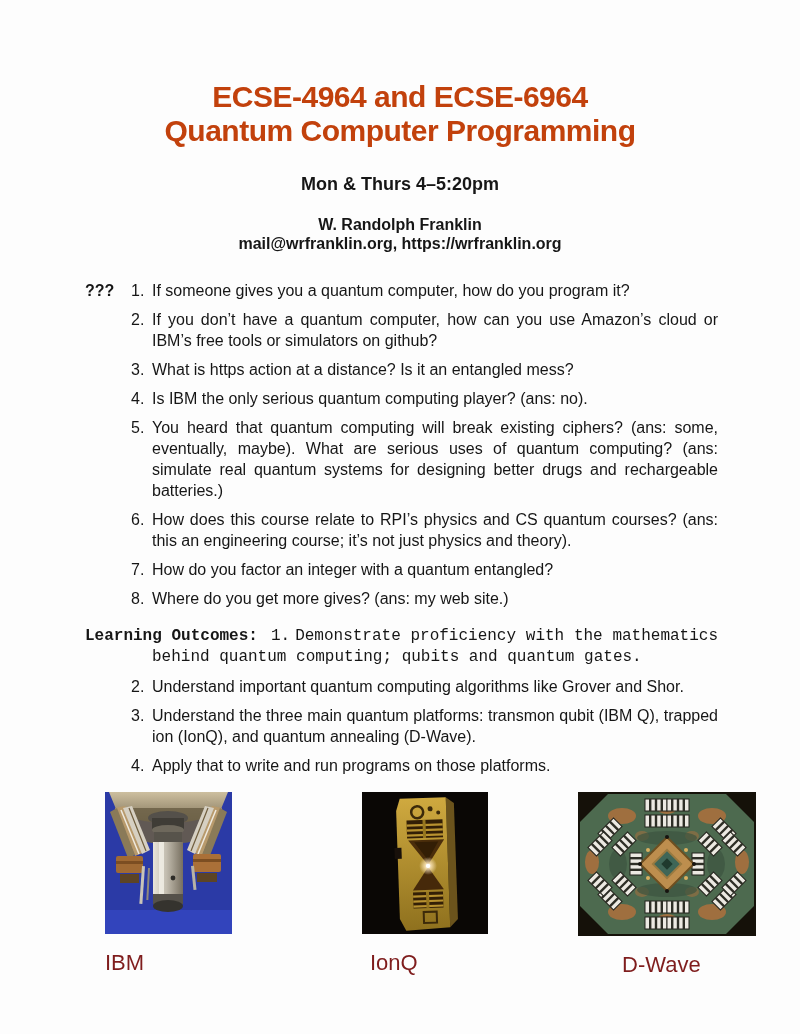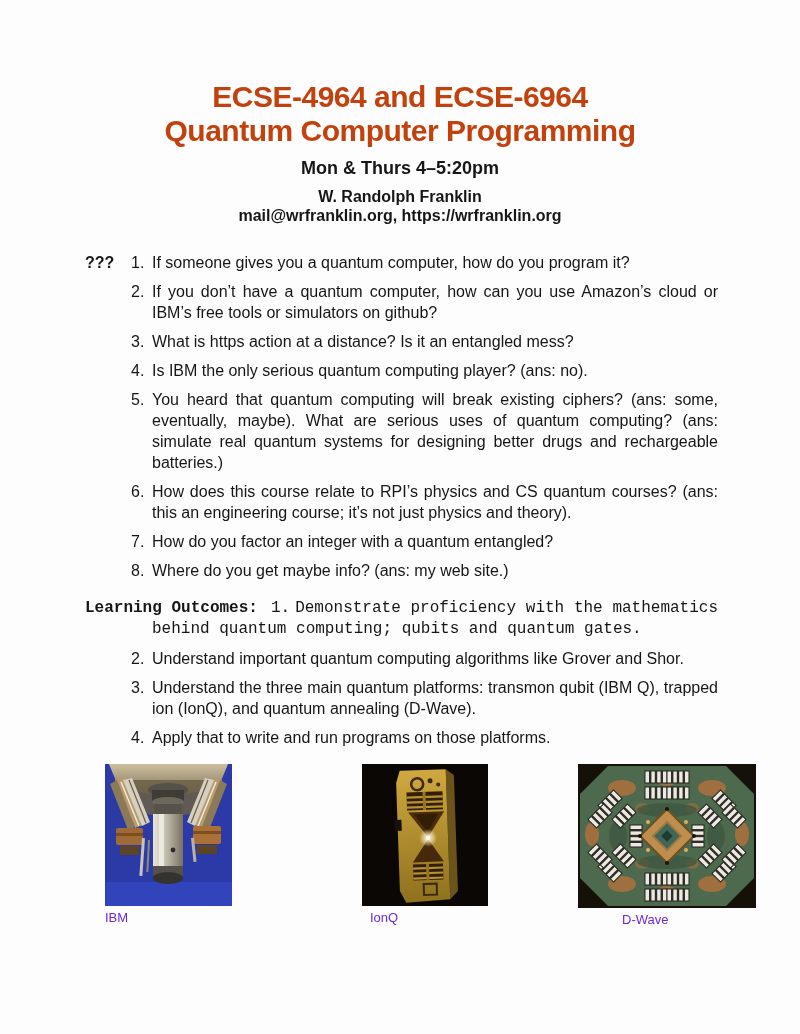--- a/index.html
+++ b/index.html
@@ -11,22 +11,22 @@
     overflow: hidden;
     font-family: "Liberation Sans", sans-serif;
     color: #161616;
   }
   
   .titleblock { padding-top: 80px; text-align: center; }
   .title-line {
     font-size: 30px; font-weight: bold; line-height: 34px;
     letter-spacing: -0.5px; color: #c2410c;
   }
-  .schedule { margin-top: 10px; font-size: 18px; font-weight: bold; }
-  .author   { margin-top: 8px; font-size: 16px; font-weight: bold; line-height: 19px; }
+  .schedule { margin-top: 26px; font-size: 18px; font-weight: bold; }
+  .author   { margin-top: 20px; font-size: 16px; font-weight: bold; line-height: 19px; }
   .contact  { font-size: 16px; font-weight: bold; line-height: 19px; }
   
   .content {
     position: relative;
     margin: 27px 82px 0 85px;
     font-size: 16px; line-height: 21px;
   }
   .q-marker {
     position: absolute; left: 0; top: 0;
     font-weight: bold;
@@ -48,21 +48,21 @@
   }
   .lo-label { font-weight: bold; }
   .lo-num   { margin: 0 5px 0 13px; }
   
   .figures { position: relative; height: 196px; margin-top: 16px; }
   figure { position: absolute; top: 0; }
   .fig-ibm   { left: 105px; }
   .fig-ionq  { left: 362px; }
   .fig-dwave { left: 578px; }
   figure svg { display: block; }
-  figcaption { font-size: 13px; margin-top: 4px; color: #6d28d9; }
+  figcaption { font-size: 22px; margin-top: 16px; color: #7f1d1d; }
   .fig-ionq  figcaption { padding-left: 8px; }
   .fig-dwave figcaption { padding-left: 44px; }
 </style>
 </head>
 <body>
 
 <div class="page">
 
   <header class="titleblock">
     <div class="title-line">ECSE-4964 and ECSE-6964</div>
@@ -99,21 +99,21 @@
     <div class="q-item">
       <span class="num">6.</span>
       <span>How does this course relate to RPI’s physics and CS quantum courses? (ans: this an engineering course; it’s not just physics and theory).</span>
     </div>
     <div class="q-item">
       <span class="num">7.</span>
       <span>How do you factor an integer with a quantum entangled?</span>
     </div>
     <div class="q-item">
       <span class="num">8.</span>
-      <span>Where do you get maybe info? (ans: my web site.)</span>
+      <span>Where do you get more gives? (ans: my web site.)</span>
     </div>
 
     <div class="lo-first">
       <span class="lo-label">Learning Outcomes:</span><span class="lo-num">1.</span><span>Demonstrate proficiency with the mathematics behind quantum computing; qubits and quantum gates.</span>
     </div>
     <div class="q-item">
       <span class="num">2.</span>
       <span>Understand important quantum computing algorithms like Grover and Shor.</span>
     </div>
     <div class="q-item">

